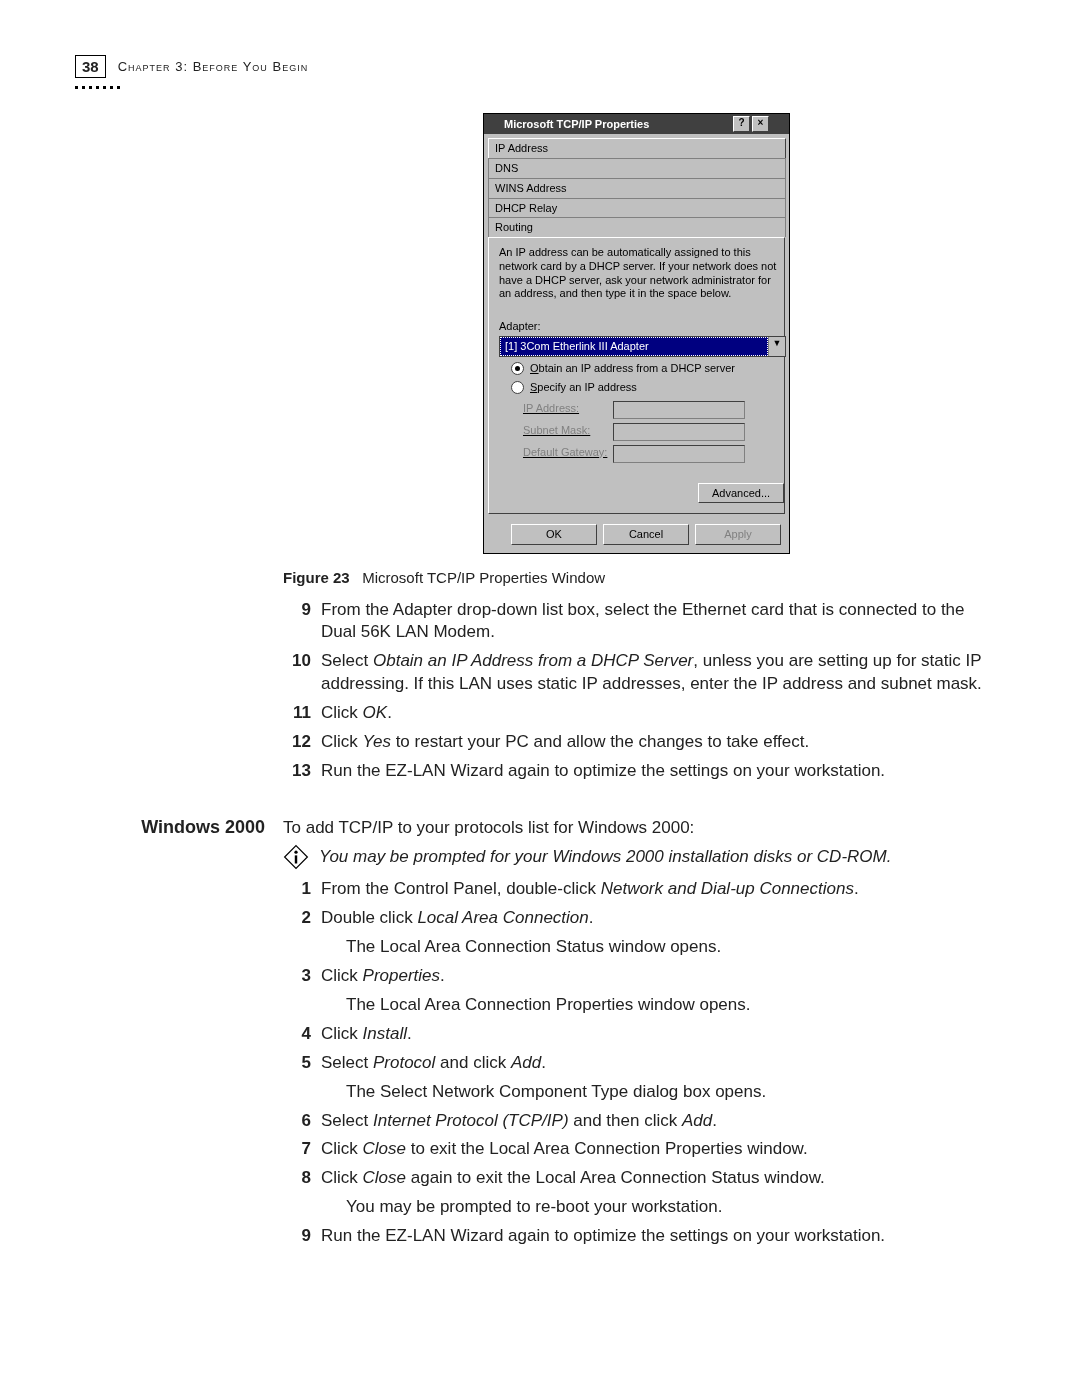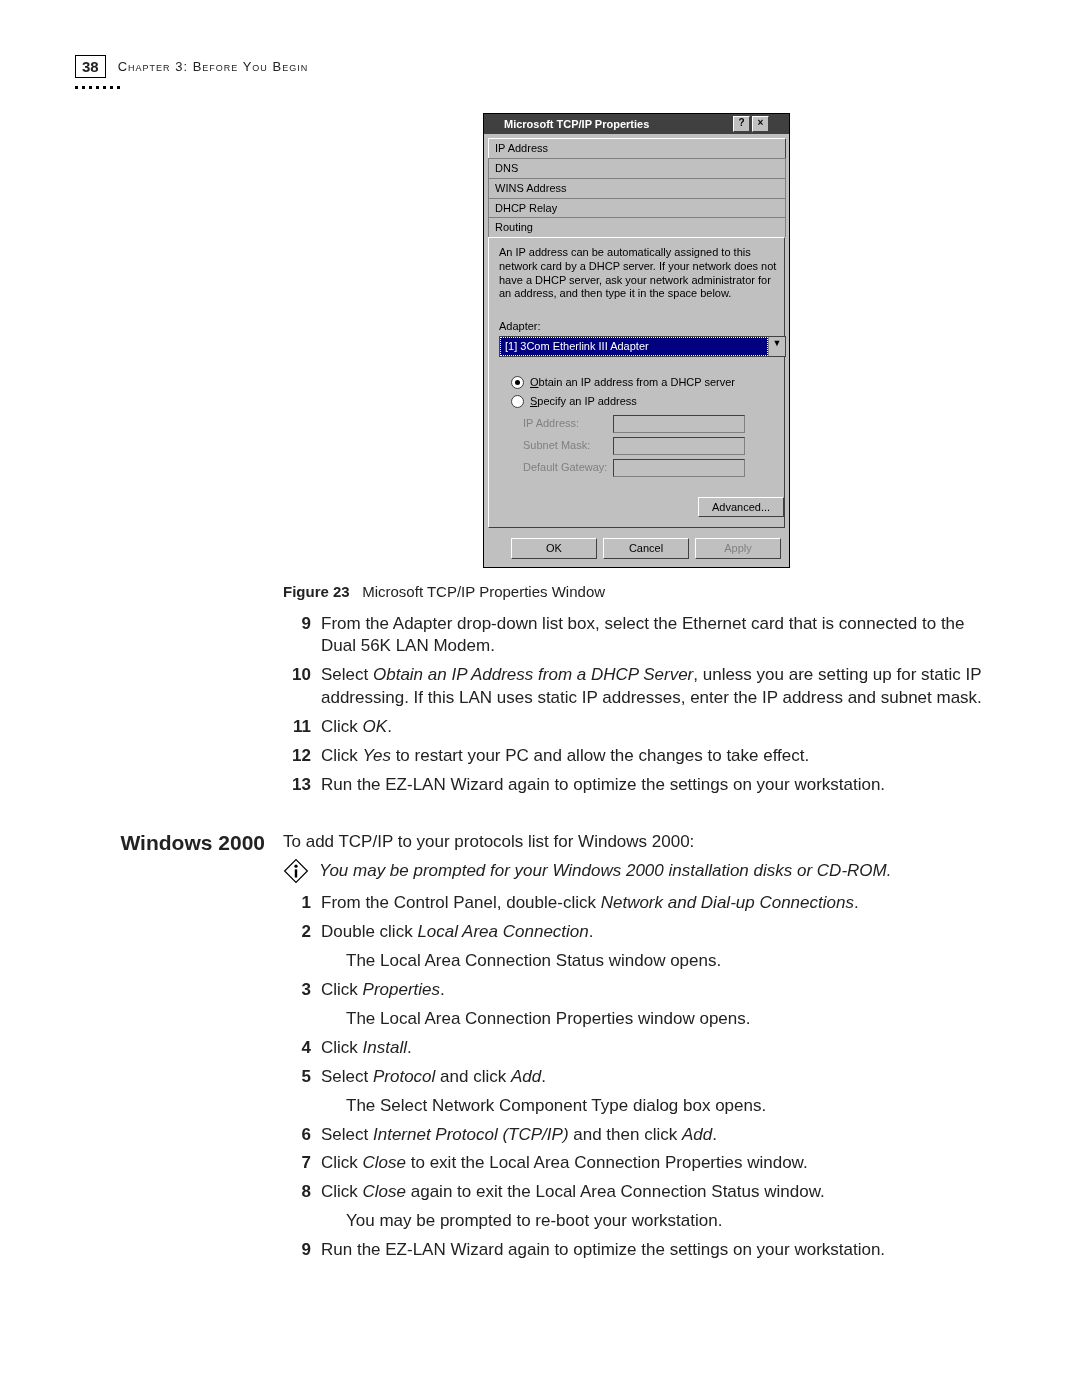--- a/index.html
+++ b/index.html
@@ -56,21 +56,21 @@
   .body-row {
     display: flex;
     align-items: flex-start;
     margin-top: 6px;
   }
   .left-label {
     width: 190px;
     text-align: right;
     padding-right: 18px;
     font-weight: 700;
-    font-size: 21px;
+    font-size: 18px;
     flex: 0 0 190px;
   }
   .content-col {
     flex: 1;
     font-size: 17px;
     line-height: 1.35;
   }
 
   
   .dlg-wrap {
@@ -147,21 +147,21 @@
   }
   .field-label {
     font-size: 11px;
     margin-bottom: 2px;
   }
   .combo {
     display: flex;
     border: 1px solid #404040;
     background: #fff;
     width: 100%;
-    margin-bottom: 18px;
+    margin-bottom: 4px;
   }
   .combo-val {
     flex: 1;
     background: #000080;
     color: #fff;
     padding: 1px 4px;
     font-size: 11px;
     border: 1px dotted #fff;
   }
   .combo-btn {
@@ -188,22 +188,22 @@
   .radio.checked::after {
     content: "";
     width: 5px; height: 5px; border-radius: 50%;
     background: #000;
   }
   .ip-grid {
     margin: 6px 0 0 24px;
   }
   .ip-row {
     display: flex;
-    align-items: center;
     margin: 4px 0;
+    text-decoration: underline;
   }
   .ip-row label {
     width: 90px;
     color: #808080;
     font-size: 11px;
   }
   .ip-field {
     width: 130px; height: 16px;
     background: #c0c0c0;
     border: 1px solid #808080;

